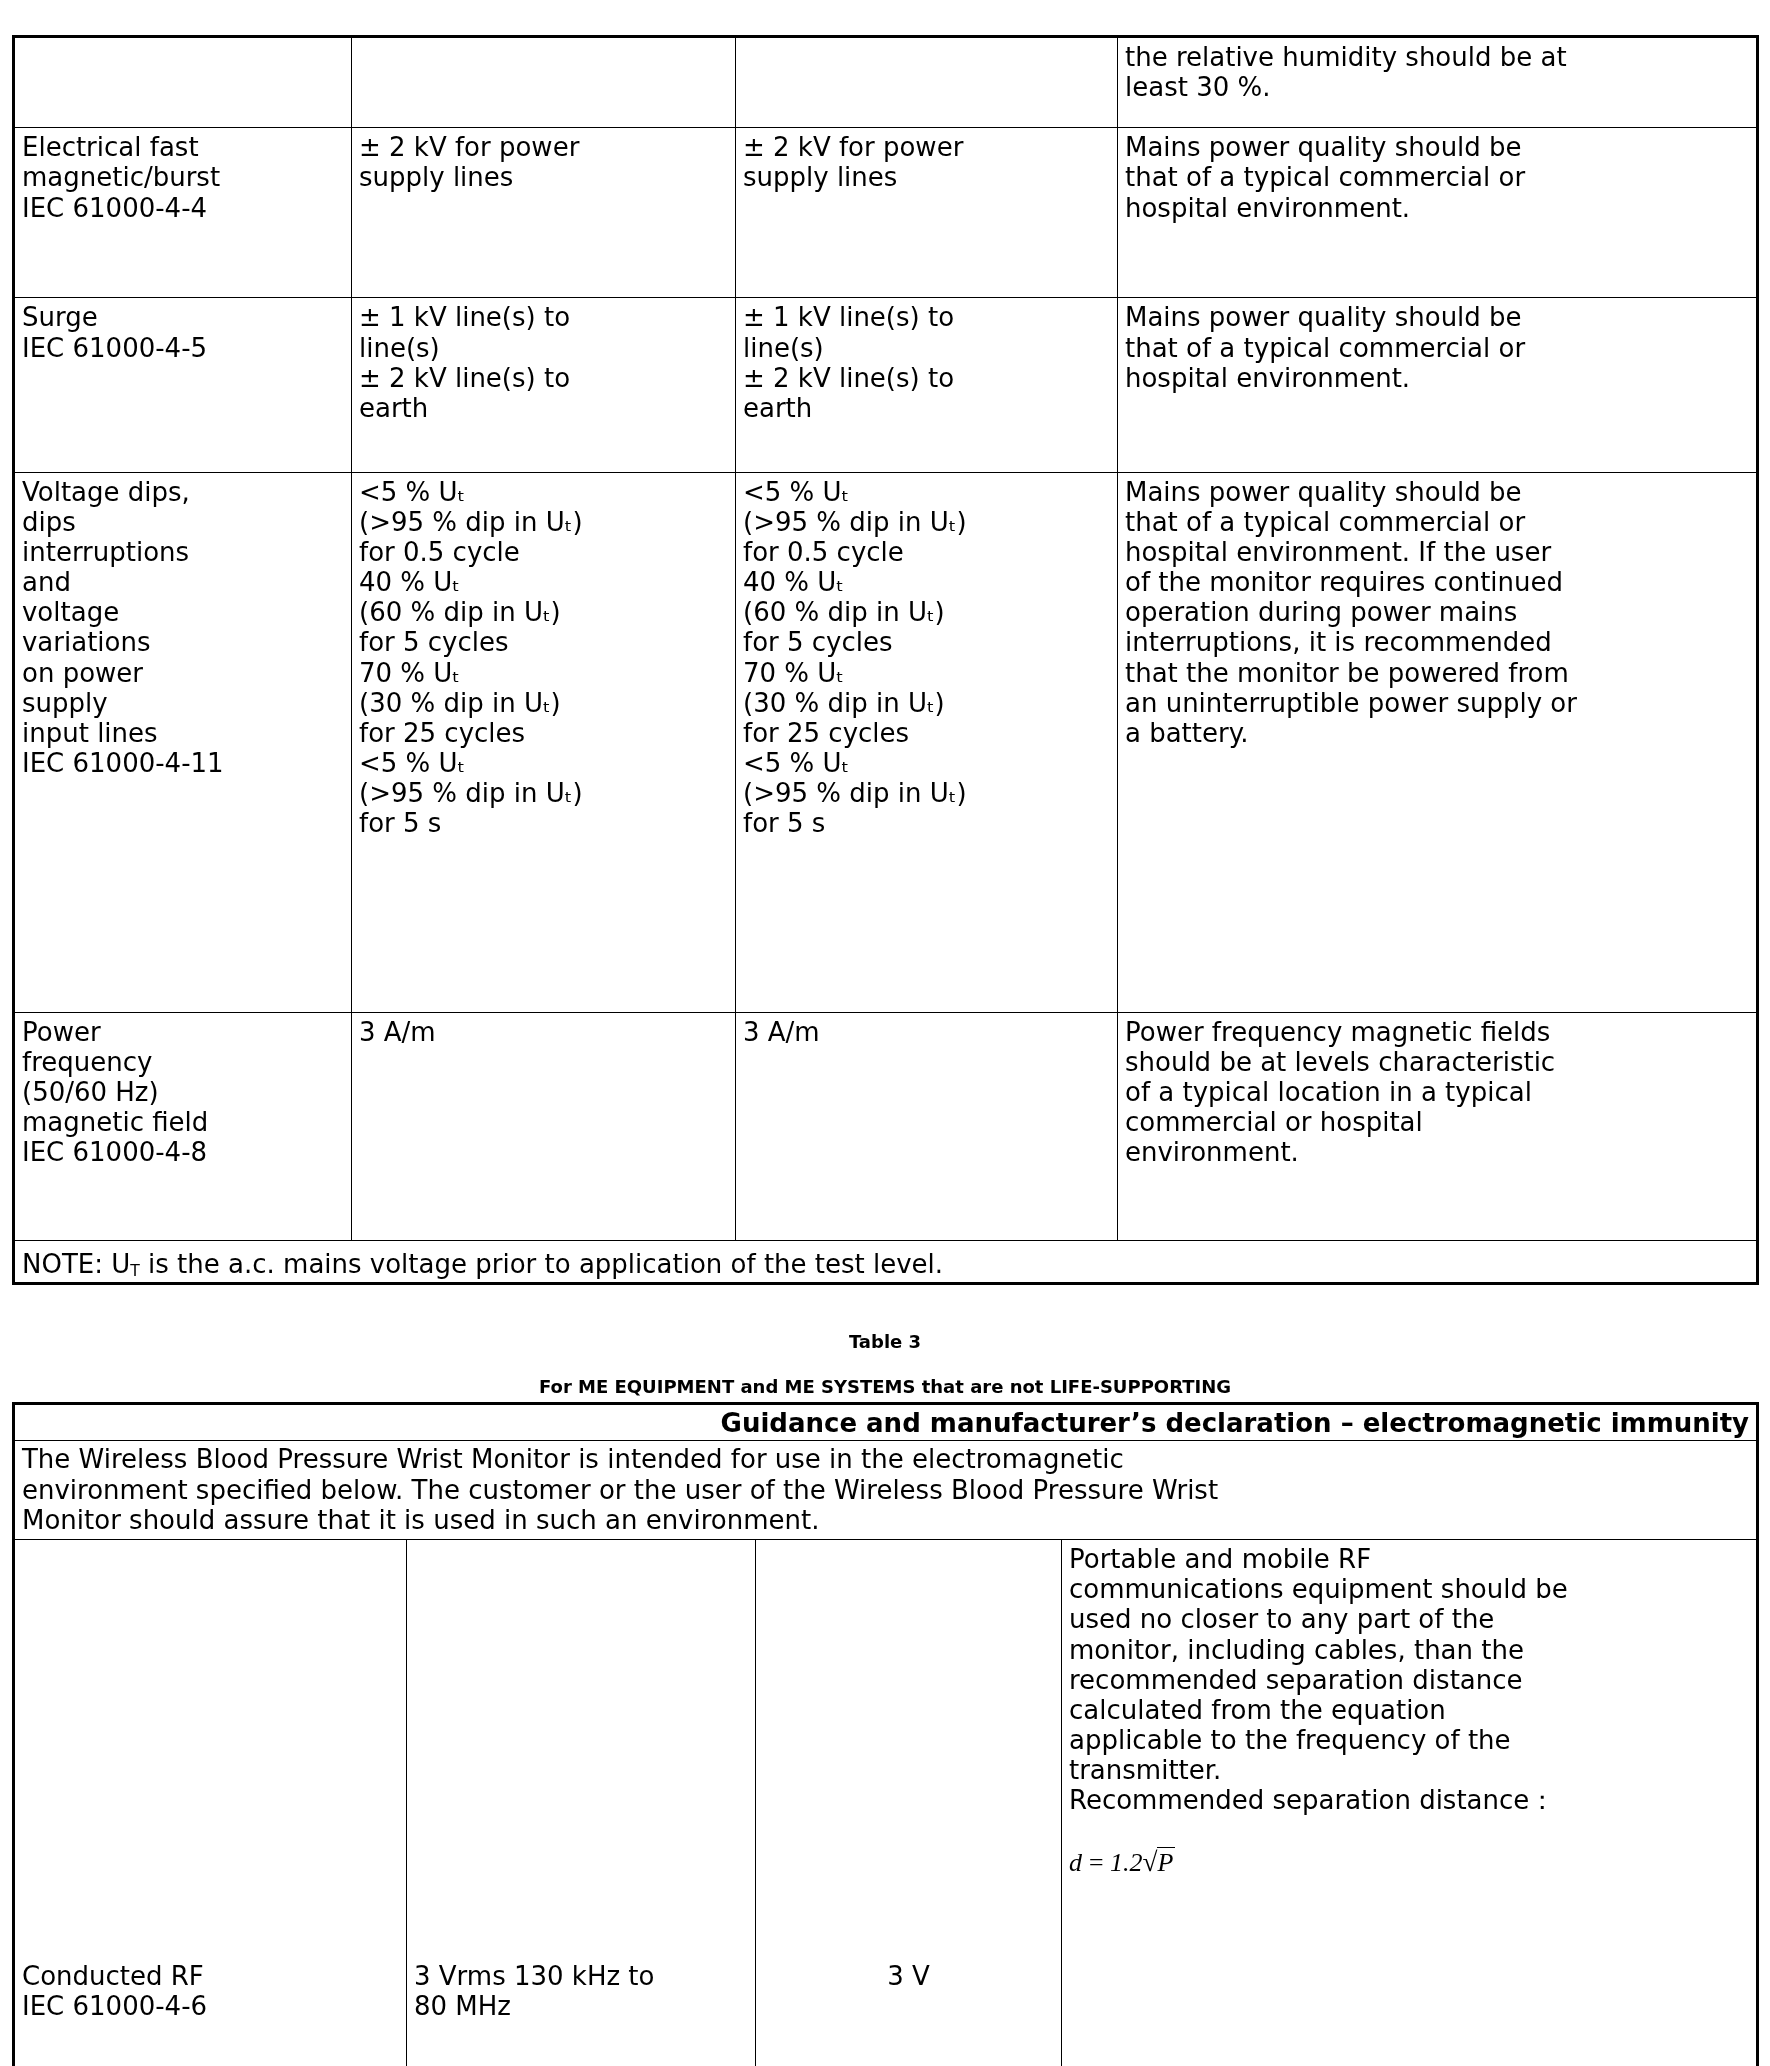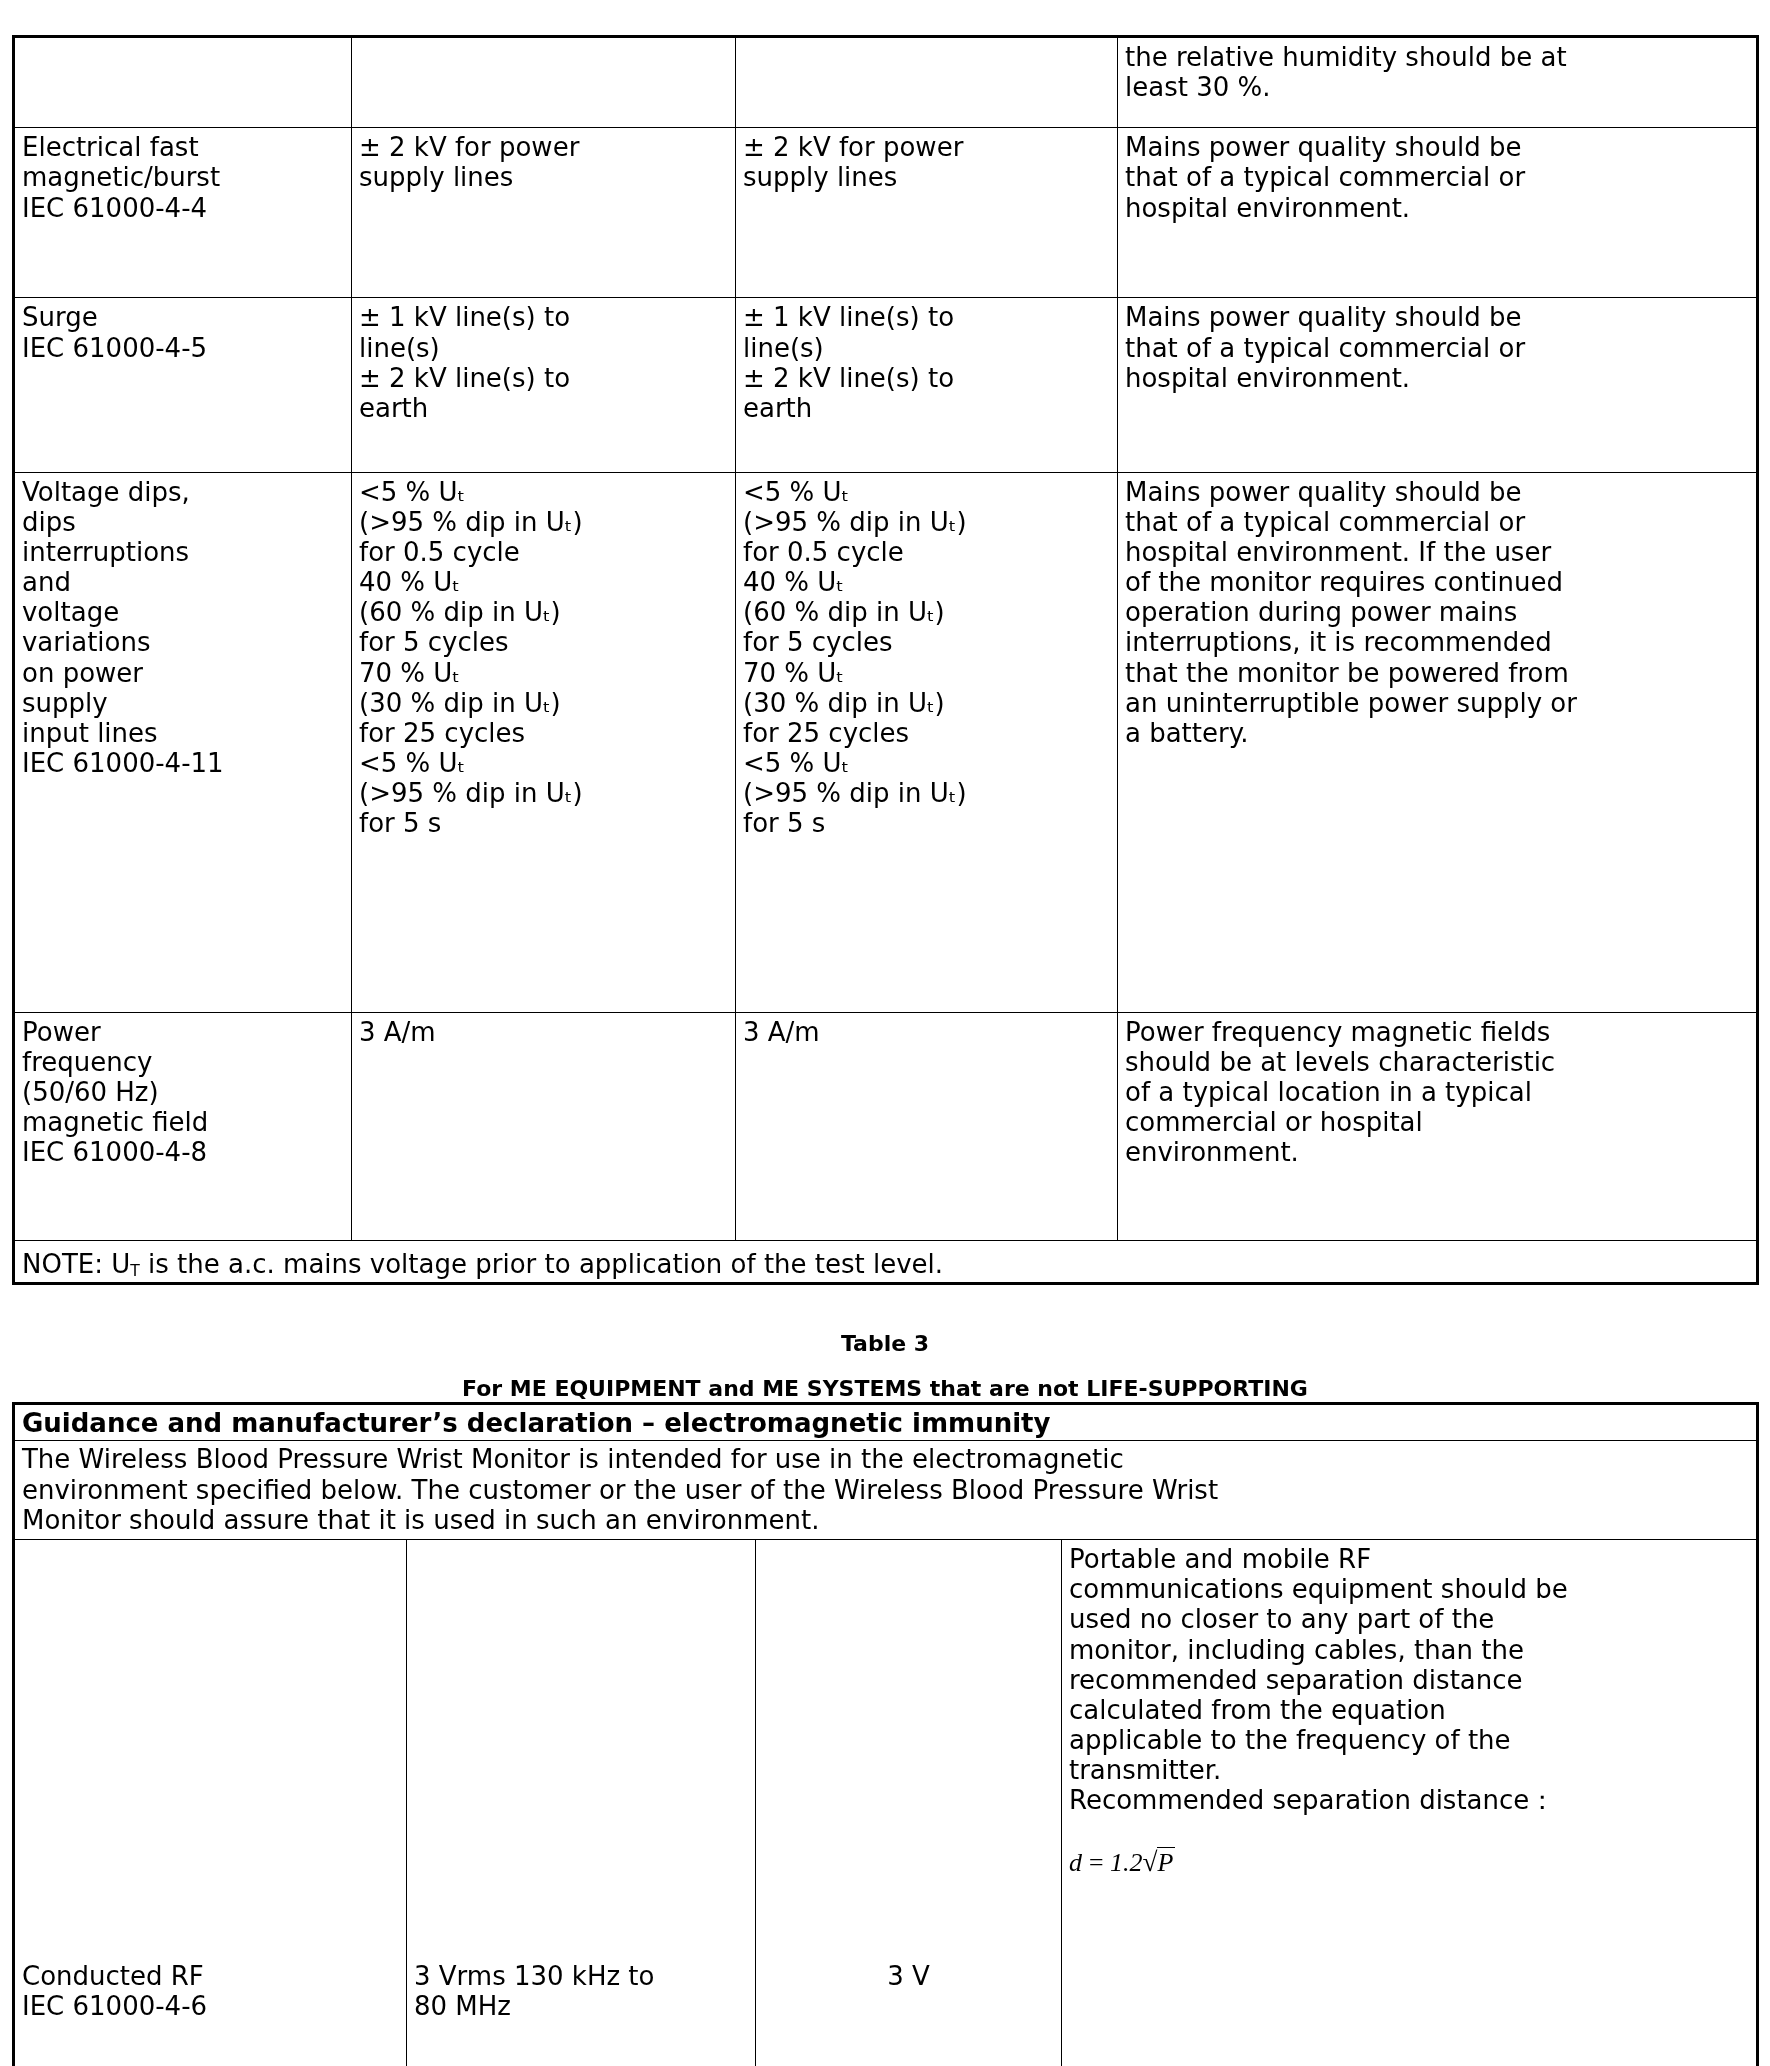--- a/index.html
+++ b/index.html
@@ -74,41 +74,41 @@
   #table1 tr.r-note td { height: 28px; }
 
   #table1 tr.r-note td { padding-top: 8px; padding-bottom: 3.3px; }
 
   
   .caption-block {
     position: absolute;
     left: 0;
     width: 1770px;
     text-align: center;
-    font-size: 22px;
+    font-size: 18px;
     font-weight: bold;
     line-height: 1.2;
   }
   #caption-table3 { top: 1331px; }
   #caption-subtitle { top: 1376px; }
 
   
   #table3-wrap {
     position: absolute;
     left: 11.6px;
     top: 1402px;
     width: 1745px;
   }
   #table3 col.c1 { width: 393px; }
   #table3 col.c2 { width: 349px; }
   #table3 col.c3 { width: 306px; }
   #table3 col.c4 { width: 696px; }
 
   #table3 td.title-row {
-    text-align: left;
+    text-align: right;
     font-weight: bold;
     padding-top: 2.5px;
     padding-bottom: 2.5px;
   }
   #table3 td.intro-row {
     padding-top: 3.3px;
     padding-bottom: 4.1px;
   }
   #table3 th.hdr {
     text-align: center;

